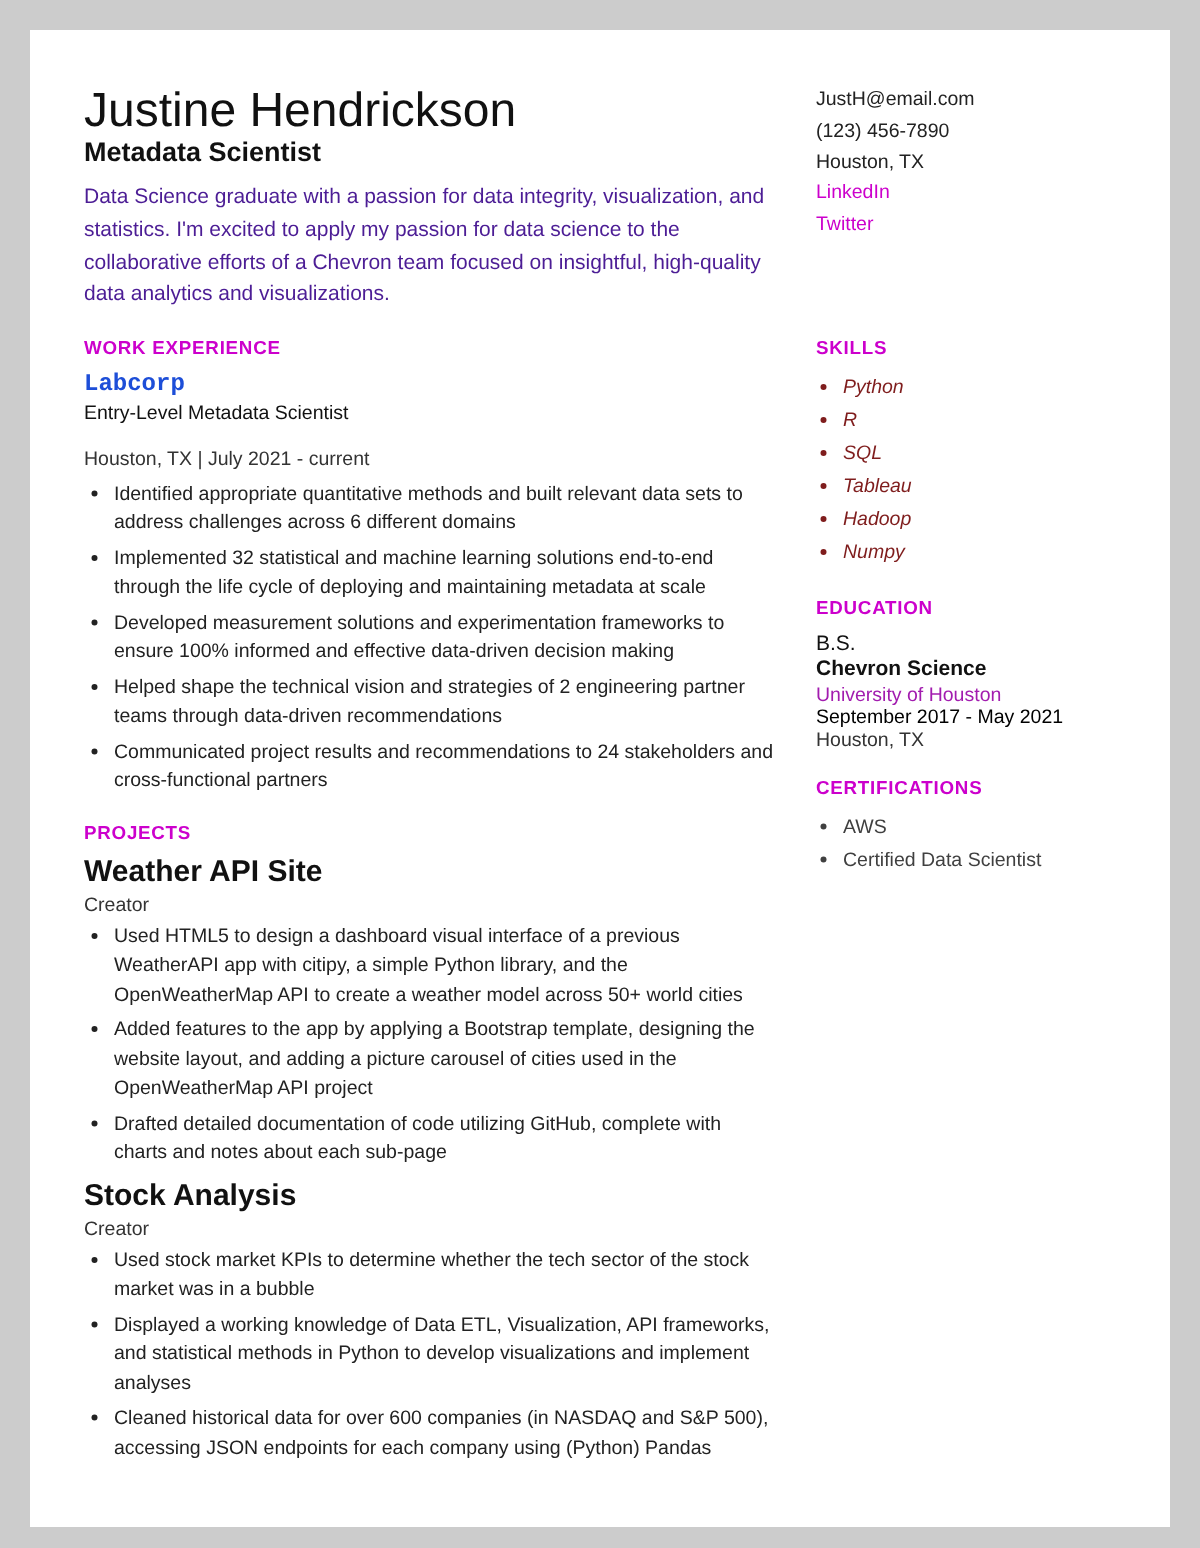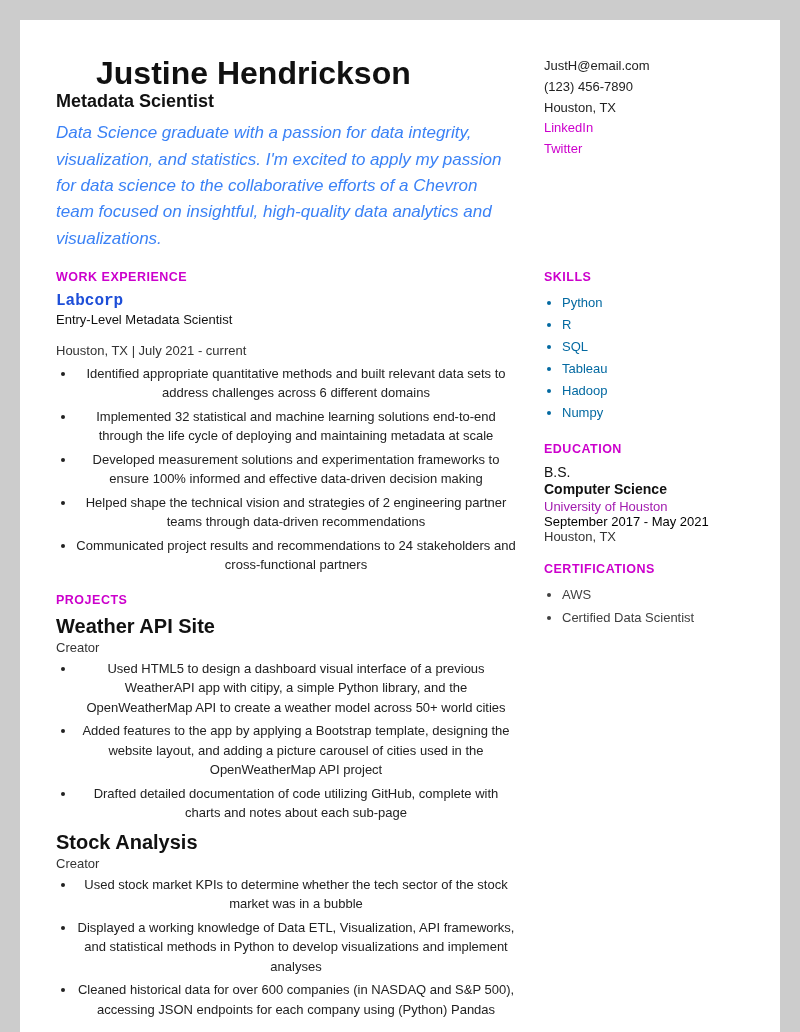--- a/index.html
+++ b/index.html
@@ -31,35 +31,33 @@
       padding-right: 30px;
     }
     .top-right {
       width: 200px;
       font-size: 13px;
       line-height: 1.6;
       color: #222;
     }
     .name {
       font-size: 32px;
-      font-weight: 700;
+      font-weight: 400;
       color: #111;
       line-height: 1.1;
-      margin-left: 40px;
     }
     .title {
       font-size: 18px;
       font-weight: 700;
       color: #111;
       margin-bottom: 8px;
     }
     .summary {
-      font-size: 17px;
-      color: #3b82f6;
-      font-style: italic;
+      font-size: 14px;
+      color: #4c1d95;
       line-height: 1.55;
     }
     .contact-link {
       color: #cc00cc;
       text-decoration: none;
       display: block;
     }
     .main-body {
       display: flex;
       gap: 0;
@@ -95,21 +93,20 @@
       margin-bottom: 16px;
     }
     .job-location-date {
       font-size: 13px;
       color: #333;
       margin-bottom: 6px;
     }
     ul.bullet-list {
       padding-left: 20px;
       margin-bottom: 8px;
-      text-align: center;
     }
     ul.bullet-list li {
       font-size: 13px;
       color: #222;
       line-height: 1.5;
       margin-bottom: 4px;
     }
     .project-name {
       font-size: 20px;
       font-weight: 700;
@@ -122,22 +119,23 @@
       color: #333;
       margin-bottom: 4px;
     }
     .skills-list {
       list-style: disc;
       padding-left: 18px;
       margin-bottom: 8px;
     }
     .skills-list li {
       font-size: 13px;
-      color: #0369a1;
+      color: #7f1d1d;
       line-height: 1.7;
+      font-style: italic;
     }
     .edu-degree {
       font-size: 14px;
       color: #111;
       margin-bottom: 1px;
     }
     .edu-major {
       font-size: 14px;
       font-weight: 700;
       color: #111;
@@ -237,21 +235,21 @@
         <li>R</li>
         <li>SQL</li>
         <li>Tableau</li>
         <li>Hadoop</li>
         <li>Numpy</li>
       </ul>
 
       <div class="section-heading">EDUCATION</div>
       <div>
         <div class="edu-degree">B.S.</div>
-        <div class="edu-major">Computer Science</div>
+        <div class="edu-major">Chevron Science</div>
         <div class="edu-school">University of Houston</div>
         <div class="edu-dates">September 2017 - May 2021</div>
         <div class="edu-location">Houston, TX</div>
       </div>
 
       <div class="section-heading">CERTIFICATIONS</div>
       <ul class="cert-list">
         <li>AWS</li>
         <li>Certified Data Scientist</li>
       </ul>

